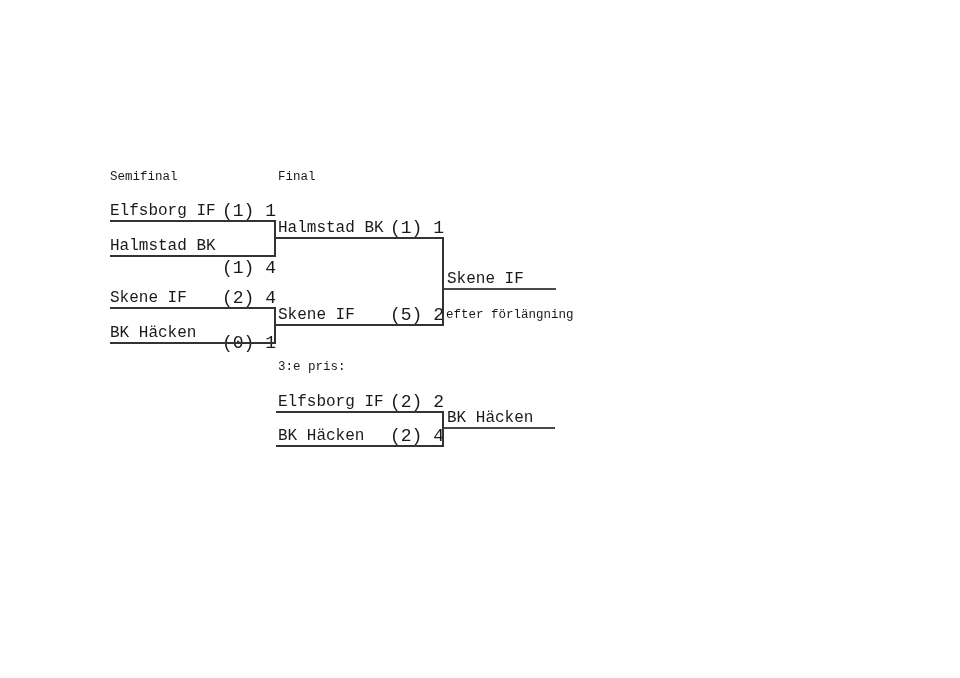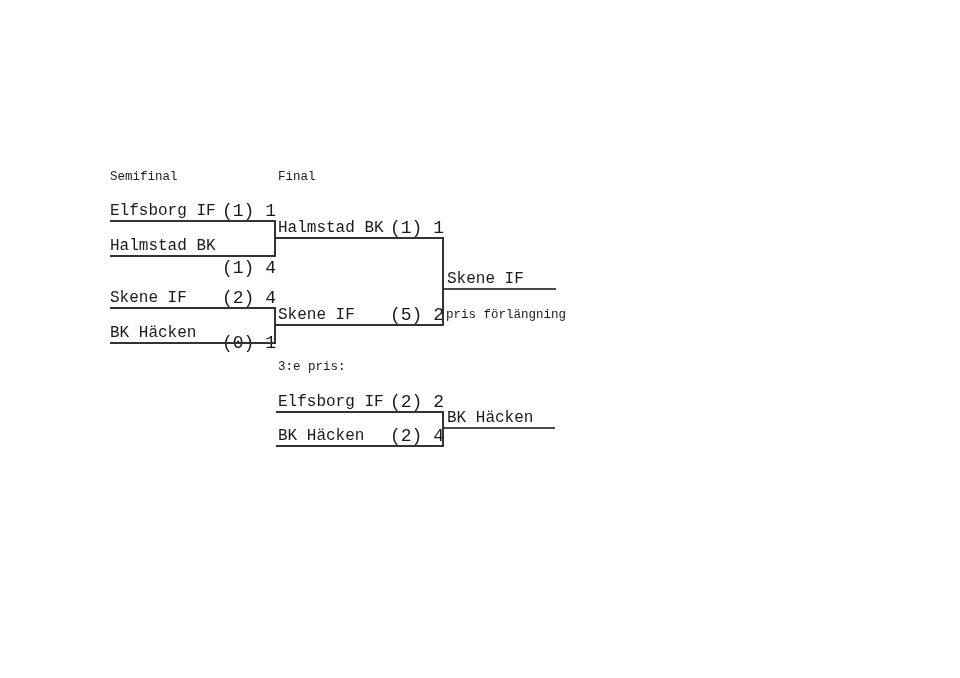--- a/index.html
+++ b/index.html
@@ -94,21 +94,21 @@
   <div class="team" style="left:278px; top:221px;">Halmstad BK</div>
   <div class="score" style="left:374px; top:221px; width:70px;">(1) 1</div>
   <div class="hline" style="left:276px; top:237px; width:168px;"></div>
 
   <div class="team" style="left:278px; top:308px;">Skene IF</div>
   <div class="score" style="left:374px; top:308px; width:70px;">(5) 2</div>
   <div class="hline" style="left:276px; top:324px; width:168px;"></div>
 
   <div class="vline" style="left:442px; top:237px; height:89px;"></div>
 
-  <div class="note" style="left:446px; top:308px;">pris förlängning</div>
+  <div class="note" style="left:446px; top:308px;">efter förlängning</div>
 
   <div class="team" style="left:447px; top:272px;">Skene IF</div>
   <div class="hline thin" style="left:444px; top:288px; width:112px;"></div>
 
   <div class="team" style="left:278px; top:395px;">Elfsborg IF</div>
   <div class="score" style="left:374px; top:395px; width:70px;">(2) 2</div>
   <div class="hline" style="left:276px; top:411px; width:168px;"></div>
 
   <div class="team" style="left:278px; top:429px;">BK Häcken</div>
   <div class="score" style="left:374px; top:429px; width:70px;">(2) 4</div>

